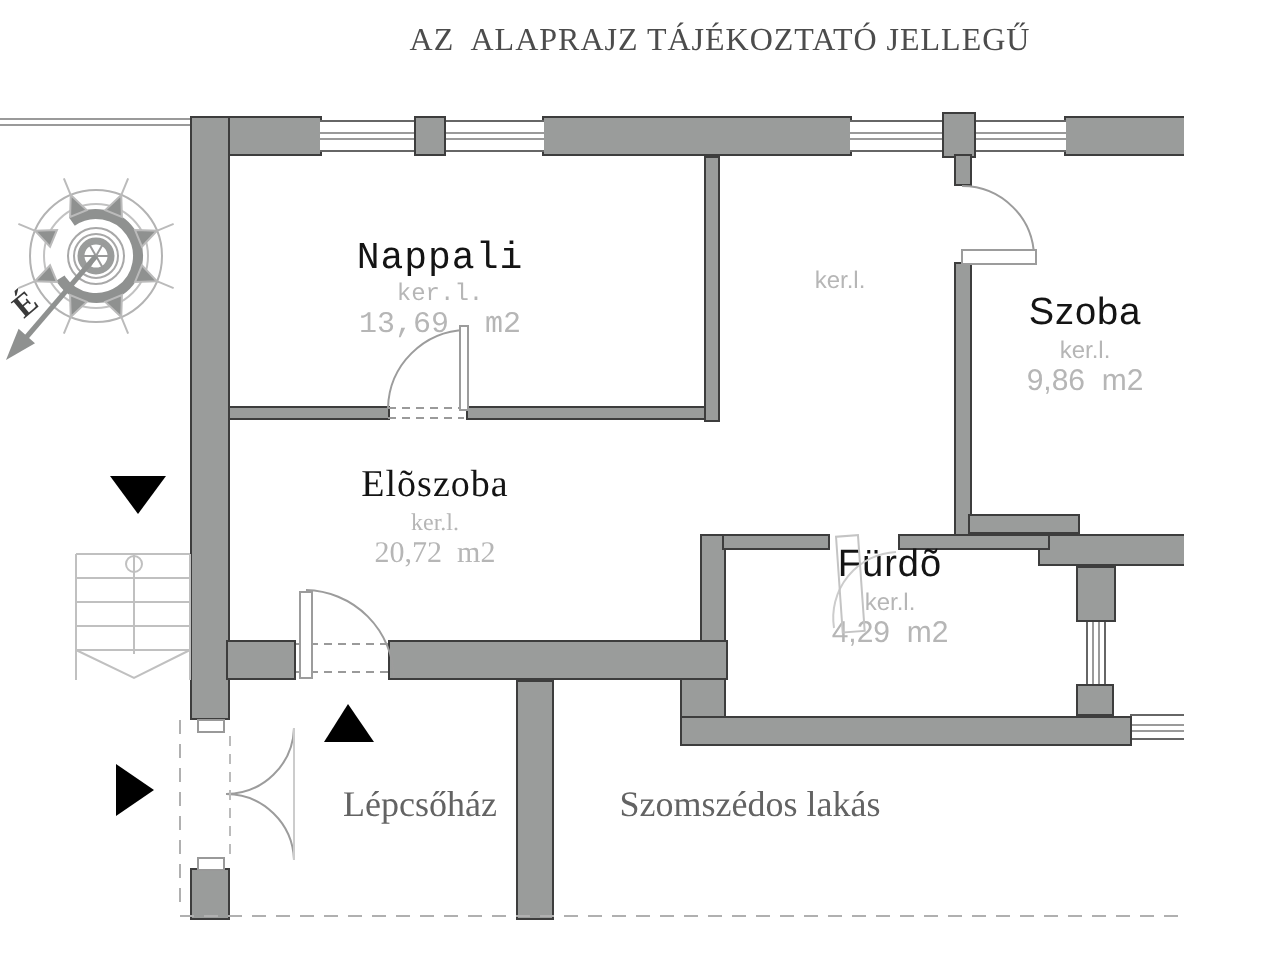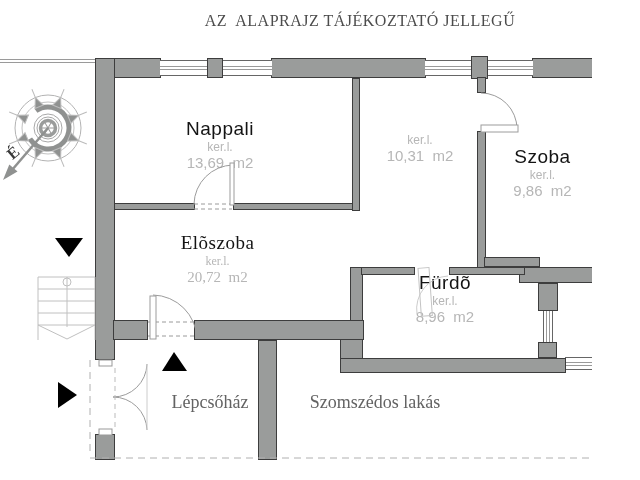--- a/index.html
+++ b/index.html
@@ -79,43 +79,42 @@
   <div class="wall" style="left:340px;top:358px;width:226px;height:15px;"></div>
 
   <div class="wall" style="left:113px;top:320px;width:35px;height:20px;"></div>
   <div class="wall" style="left:194px;top:320px;width:170px;height:20px;"></div>
 
   <div class="wall" style="left:258px;top:340px;width:19px;height:120px;"></div>
 
   <div id="niche"></div>
   <div id="wall-marker">A</div>
 
-  <div class="room-label" style="left:130px;top:118px;width:180px;">
+  <div class="room-label" style="left:130px;top:118px;width:180px;font-family:Liberation Mono, monospace;">
     <div class="room-name">Nappali</div>
     <div class="area-label">ker.l.</div>
     <div class="area-value">13,69  m2</div>
   </div>
   <div class="room-label" style="left:340px;top:133px;width:160px;">
     <div class="area-label">ker.l.</div>
-    <div class="area-value">10,31  m2</div>
   </div>
   <div class="room-label" style="left:480px;top:146px;width:125px;">
     <div class="room-name">Szoba</div>
     <div class="area-label">ker.l.</div>
     <div class="area-value">9,86  m2</div>
   </div>
   <div class="room-label" style="left:130px;top:232px;width:175px;font-family:Liberation Serif, serif;">
     <div class="room-name">Elõszoba</div>
     <div class="area-label">ker.l.</div>
     <div class="area-value">20,72  m2</div>
   </div>
   <div class="room-label" style="left:375px;top:272px;width:140px;">
     <div class="room-name">Fürdõ</div>
     <div class="area-label">ker.l.</div>
-    <div class="area-value">8,96  m2</div>
+    <div class="area-value">4,29  m2</div>
   </div>
 
   <div class="annotation" style="left:135px;top:392px;width:150px;">Lépcsőház</div>
   <div class="annotation" style="left:285px;top:392px;width:180px;">Szomszédos lakás</div>
 
   <div id="north-label">É</div>
 
   <svg class="overlay" width="640" height="480" viewBox="0 0 640 480">
 
     <g>

